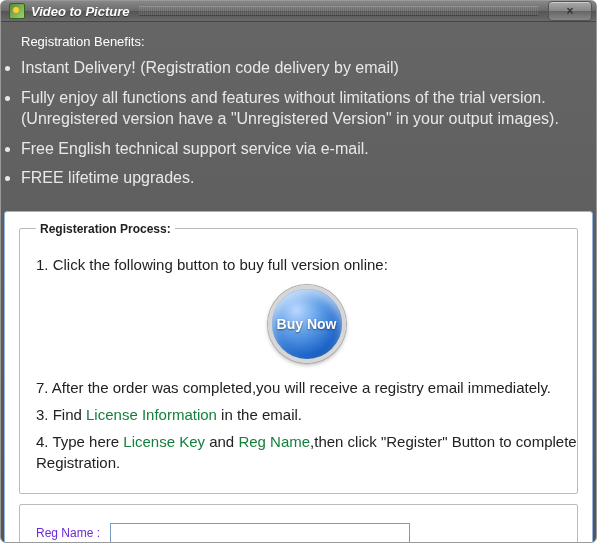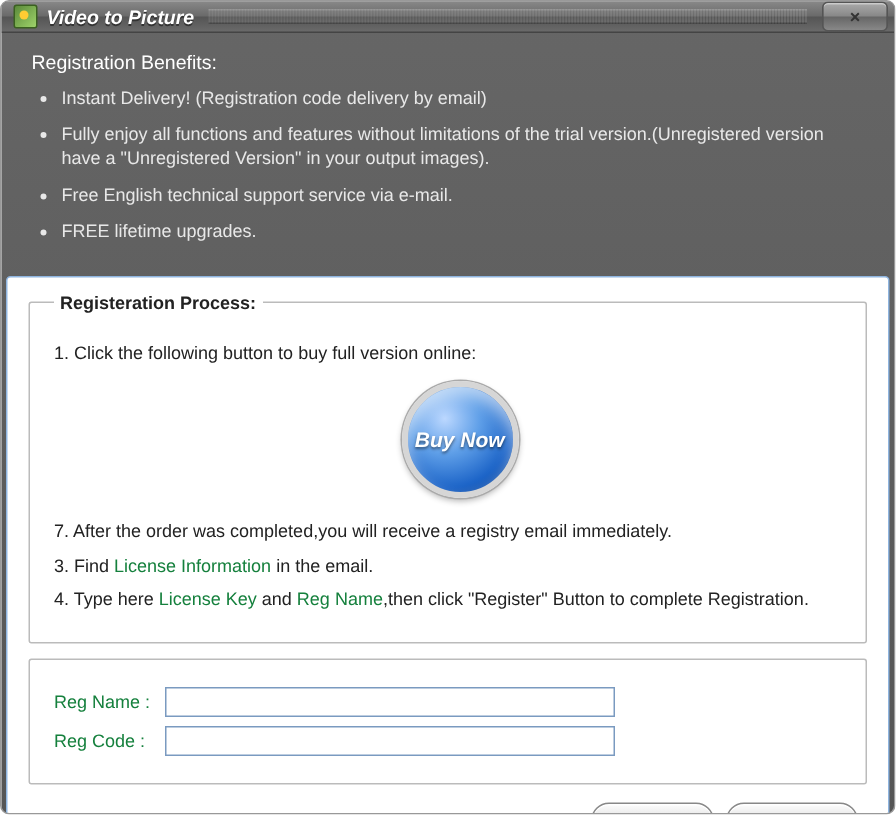--- a/index.html
+++ b/index.html
@@ -75,24 +75,23 @@
     color:#eee;
   }
   .benefits-title {
     font-weight:normal;
     font-size:13px;
     margin-bottom:8px;
     color:#fff;
   }
   .benefits-list li {
     list-style:disc;
-    margin-left:20px;
     margin-bottom:8px;
     line-height:1.35;
-    font-size:12px;
+    font-size:16px;
     color:#e8e8e8;
   }
   .white-panel {
     flex:1;
     background:#fff;
     margin:0 3px 3px 3px;
     border:1px solid #8fb5e0;
     border-radius:3px;
     padding:10px 14px 10px 14px;
     display:flex;
@@ -104,59 +103,58 @@
     border-radius:2px;
     padding:12px 0 14px 16px;
   }
   legend {
     font-weight:bold;
     font-size:12px;
     padding:0 4px;
     color:#222;
   }
   .proc-item {
-    font-size:12px;
+    font-size:15px;
     color:#222;
     margin:6px 0;
     line-height:1.4;
   }
   .redtxt { color:#15803d; }
   .buy-wrap {
     text-align:center;
     margin: 10px 0 14px 0;
   }
   .buy-btn {
     width:78px;height:78px;
     border-radius:50%;
     background: radial-gradient(circle at 35% 30%, #bcd8ff 0%, #5f9fe8 35%, #1b63c7 70%, #0c3c86 100%);
     border:4px solid #d6d6d6;
     box-shadow: 0 0 0 1px #aaa, inset 0 6px 10px rgba(255,255,255,0.6), 0 2px 4px rgba(0,0,0,0.3);
     color:#fff;
-    font-style:italic;
     font-weight:bold;
     font-size:14px;
     cursor:pointer;
     display:inline-flex;align-items:center;justify-content:center;
     text-shadow:0 1px 2px rgba(0,0,0,0.5);
   }
   .form-area {
     border:1px solid #bbb;
     border-radius:2px;
     margin-top:10px;
     padding:12px 16px;
   }
   .form-row {
     display:flex;
     align-items:center;
     margin:6px 0;
   }
   .form-row label {
     width:74px;
     font-size:12px;
-    color:#15803d;
+    color:#6d28d9;
   }
   .form-row input {
     width:300px;
     height:20px;
     border:1px solid #7a9ac0;
     padding:1px 4px;
     font-size:12px;
   }
   .btn-row {
     display:flex;

